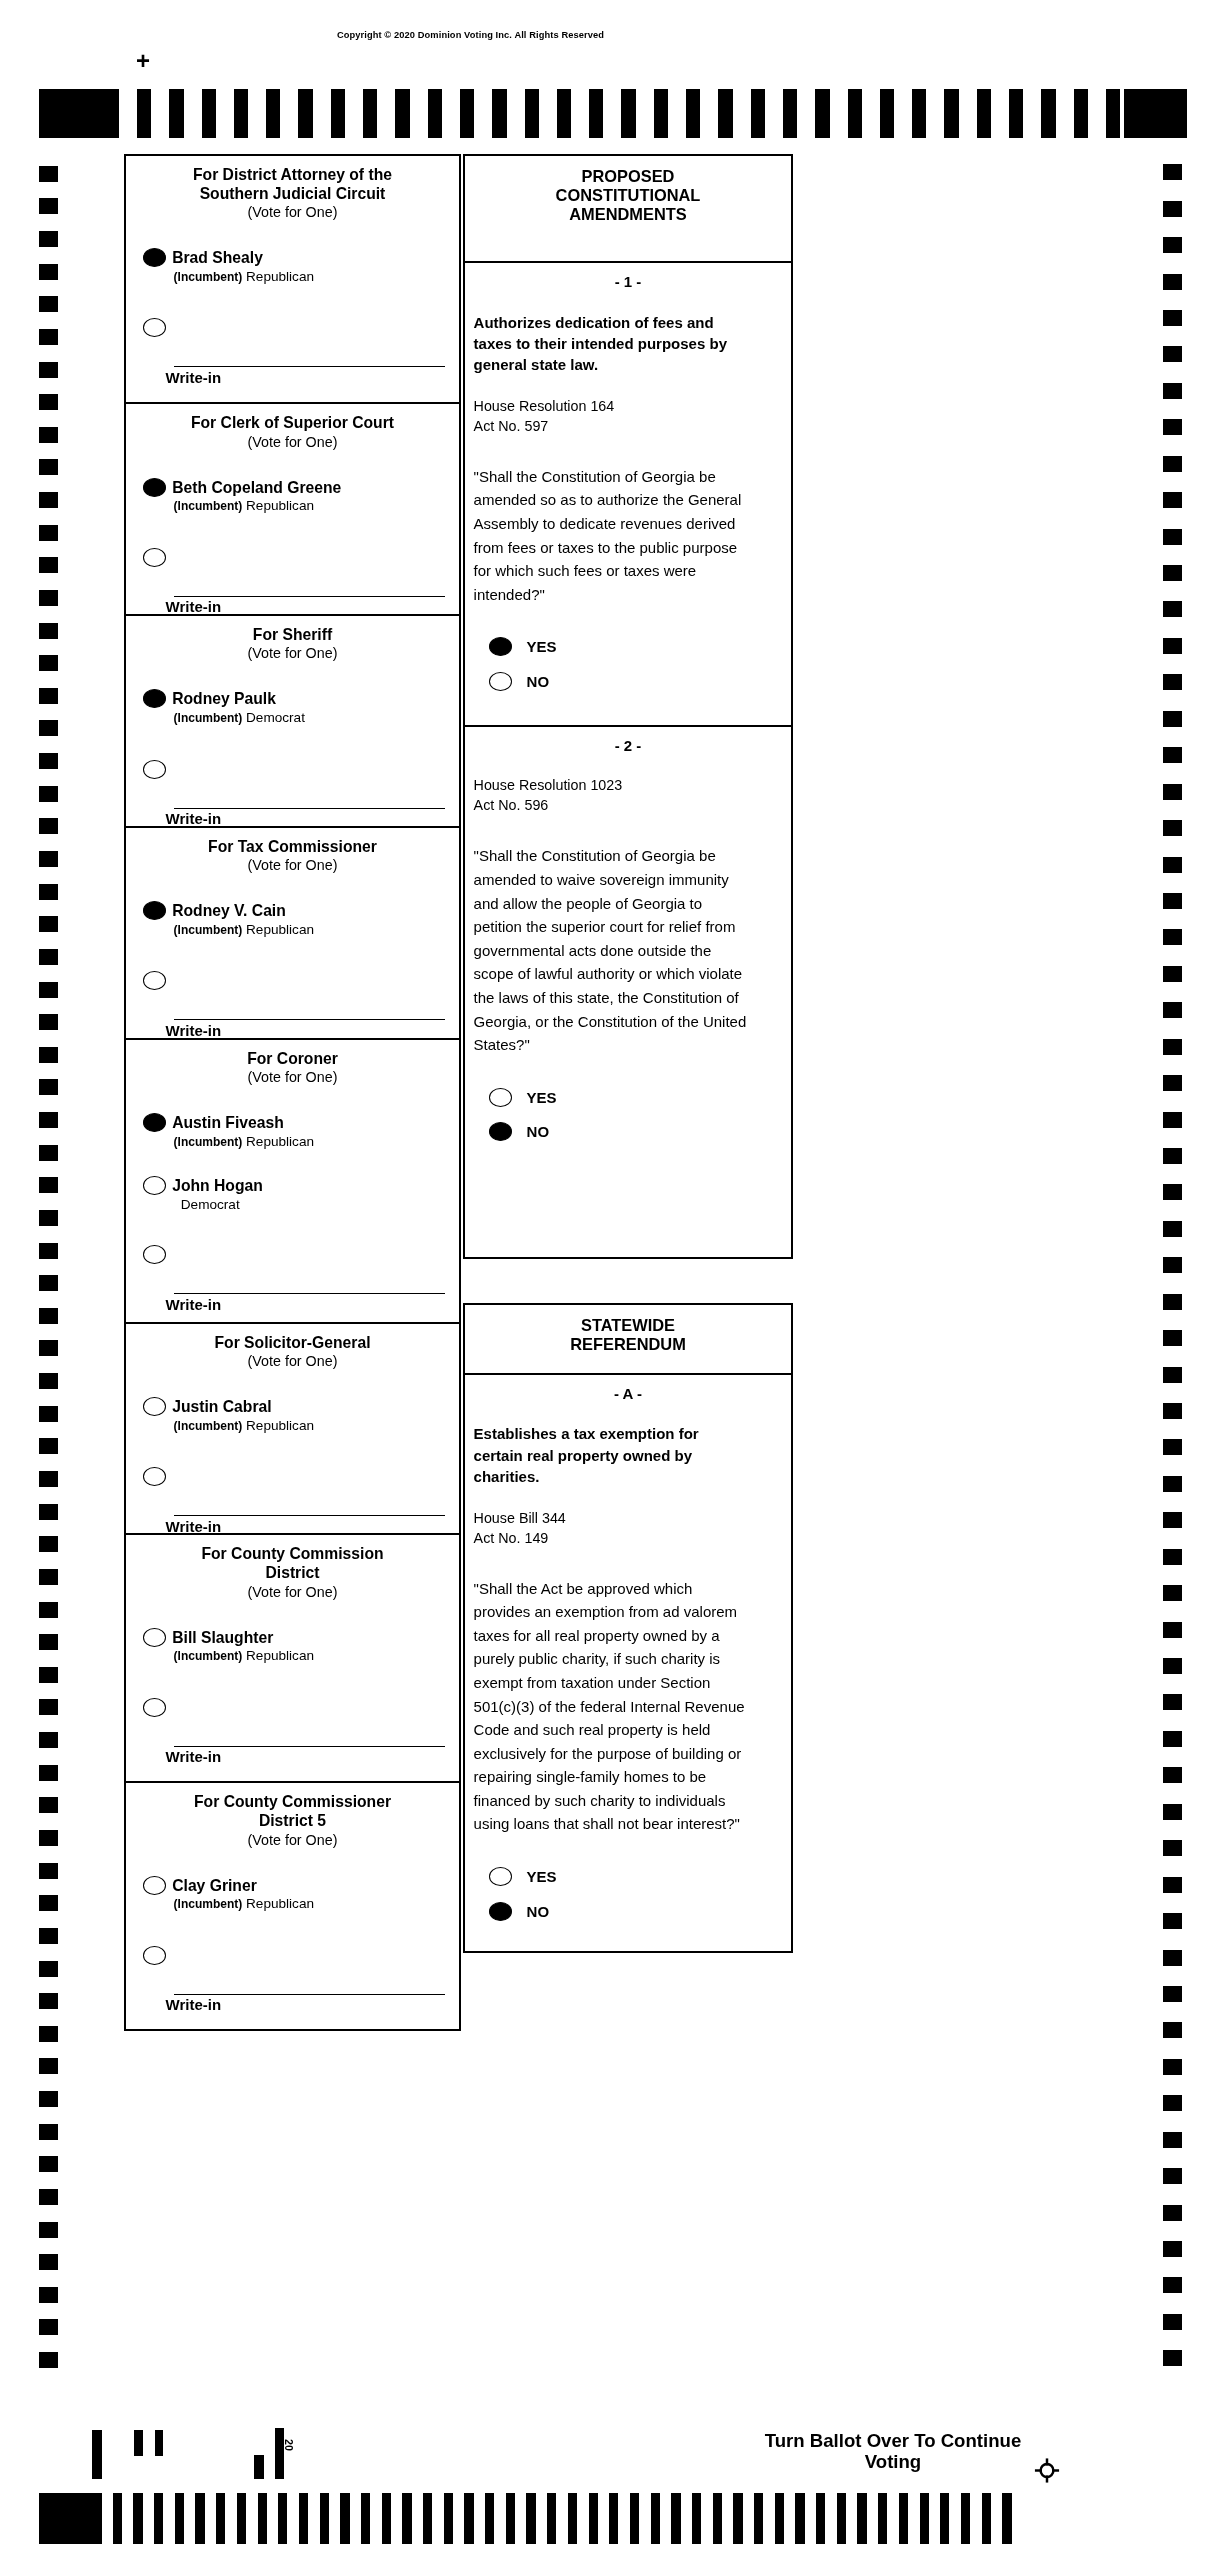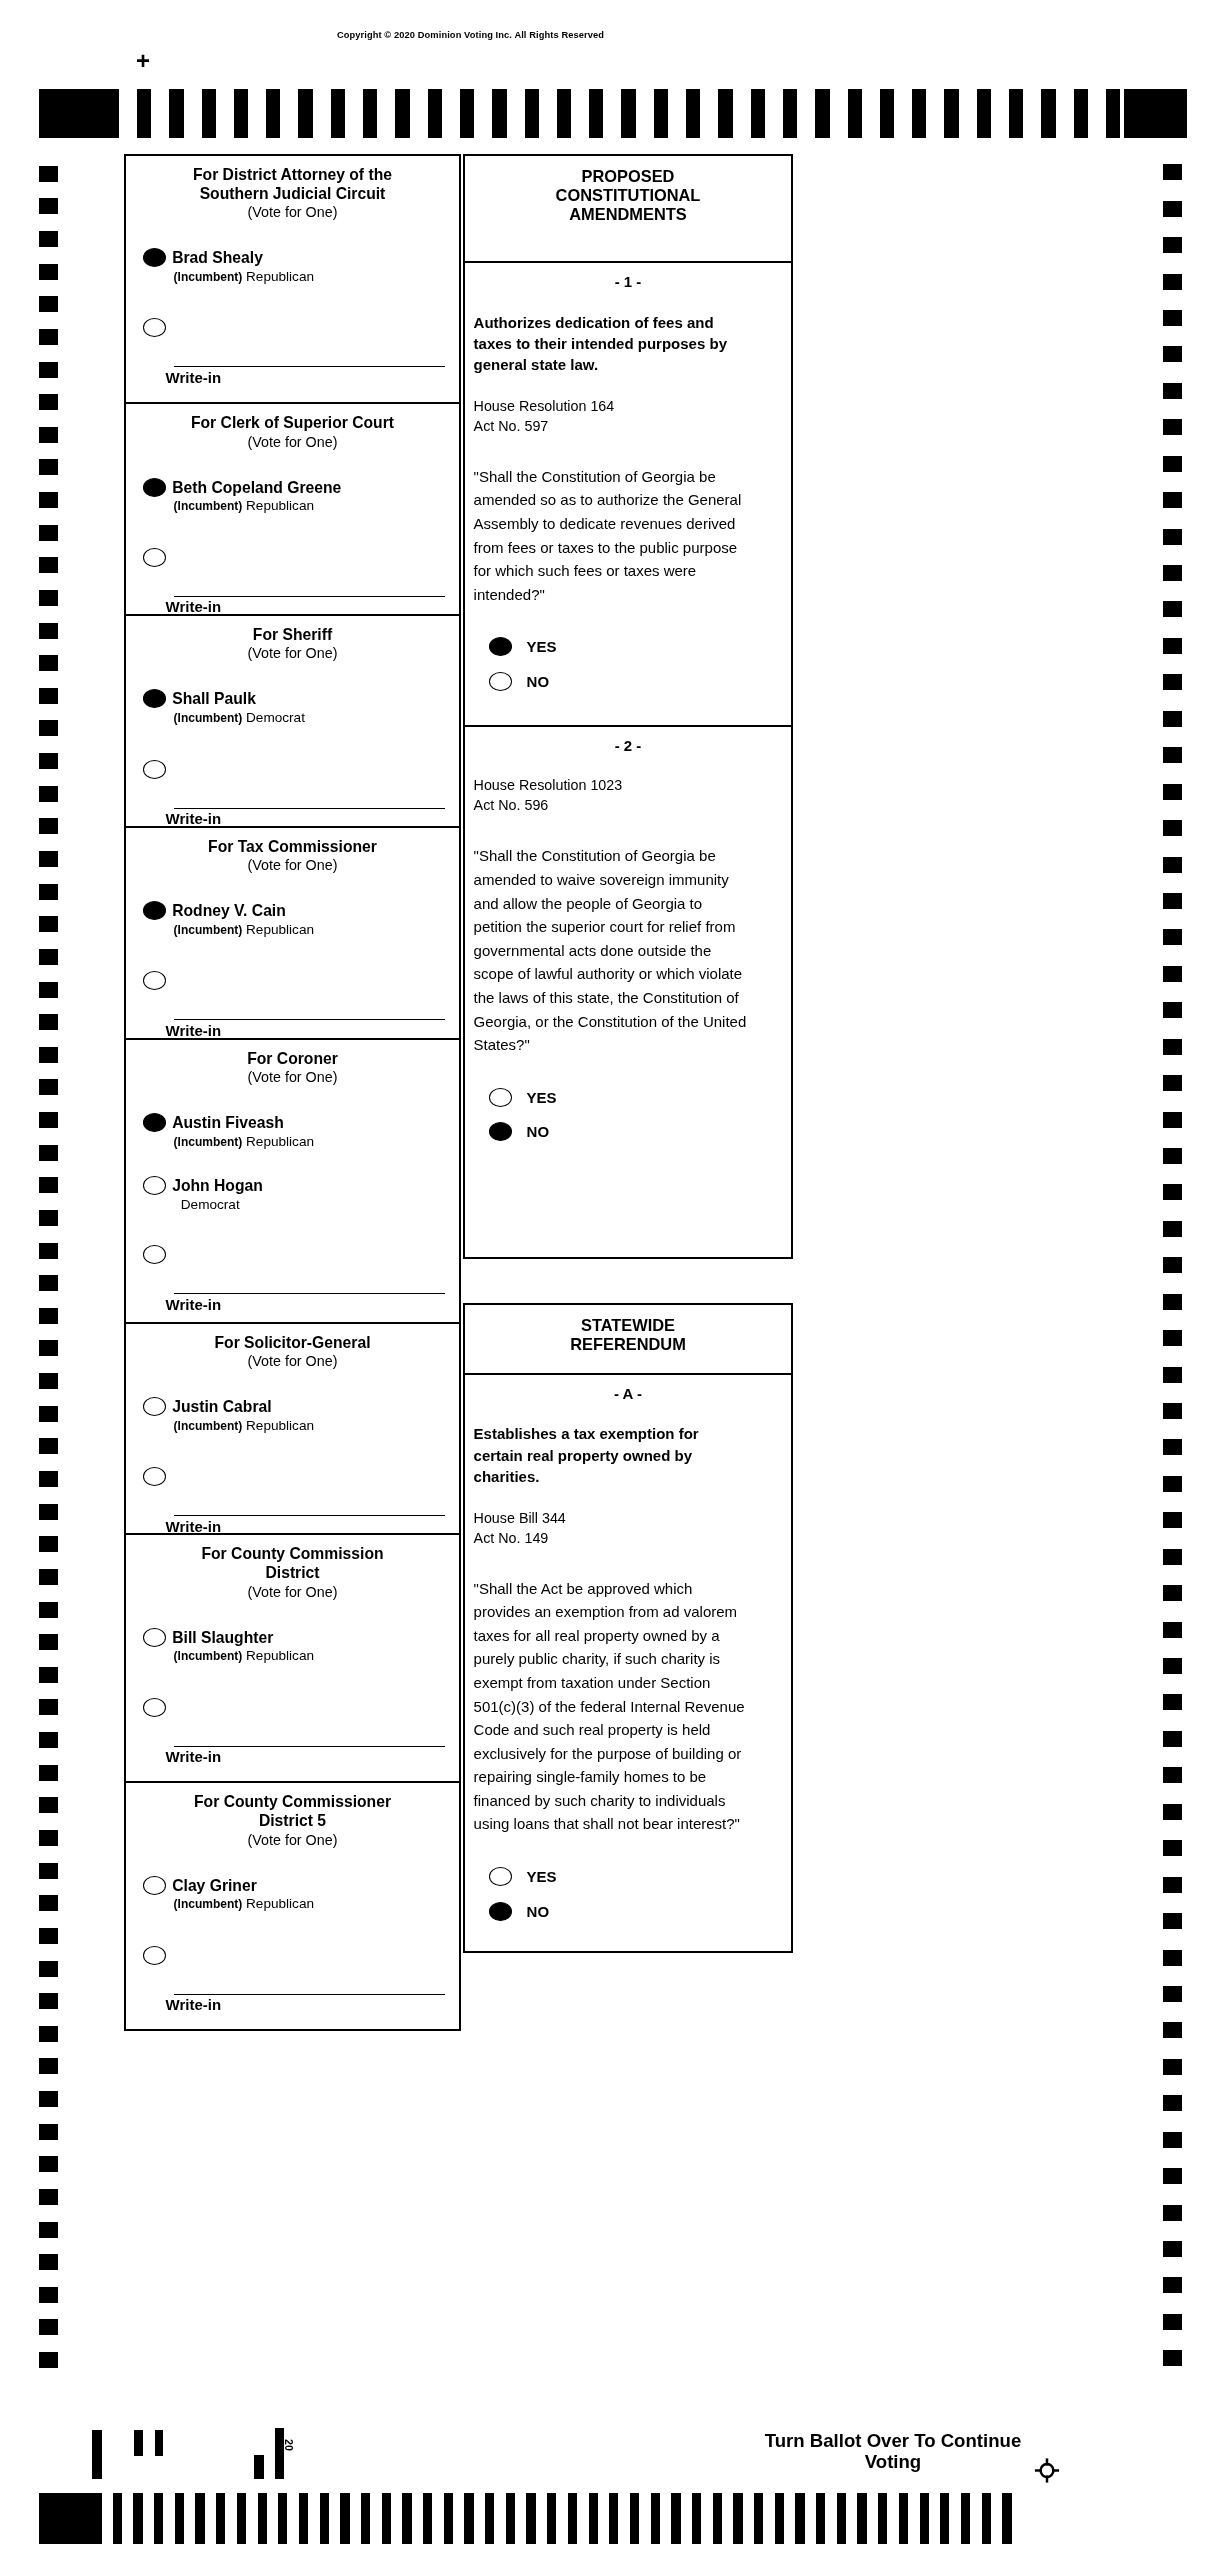--- a/index.html
+++ b/index.html
@@ -312,21 +312,21 @@
         <div class="oval wi-oval"></div>
         <div class="wi-line"></div>
         <div class="wi-label">Write-in</div>
       </div>
       <div class="box contest" style="height: 214px;">
         <div class="c-title">For Sheriff</div>
         <div class="c-vote">(Vote for One)</div>
         <div class="cand">
           <div class="oval filled"></div>
           <div class="cand-text">
-            <div class="cand-name">Shall Paulk</div>
+            <div class="cand-name">Rodney Paulk</div>
             <div class="cand-party"><b>(Incumbent)</b> Democrat</div>
           </div>
         </div>
         <div class="oval wi-oval"></div>
         <div class="wi-line"></div>
         <div class="wi-label">Write-in</div>
       </div>
       <div class="box contest" style="height: 214px;">
         <div class="c-title">For Tax Commissioner</div>
         <div class="c-vote">(Vote for One)</div>

